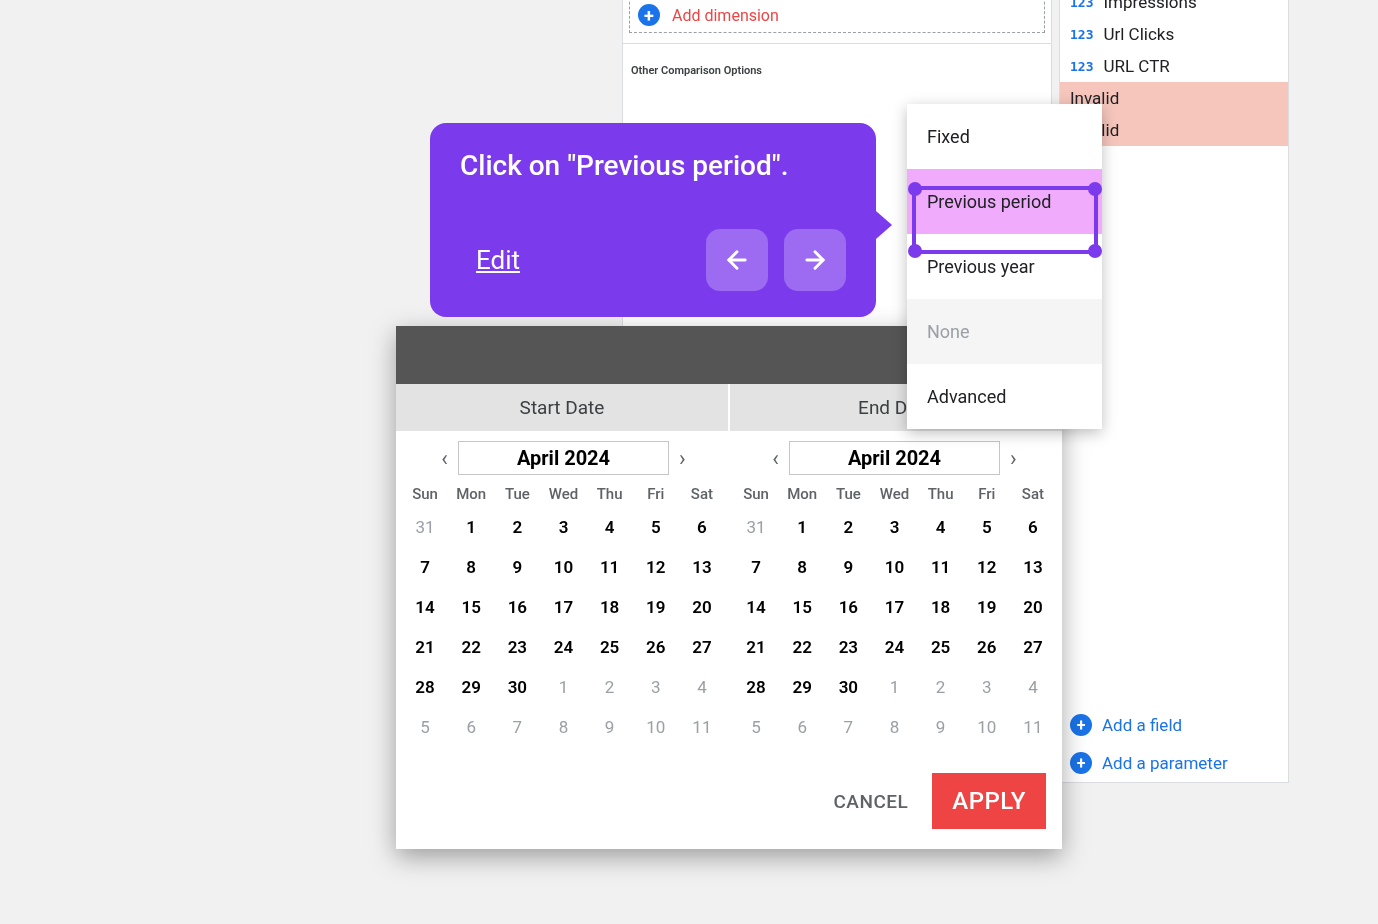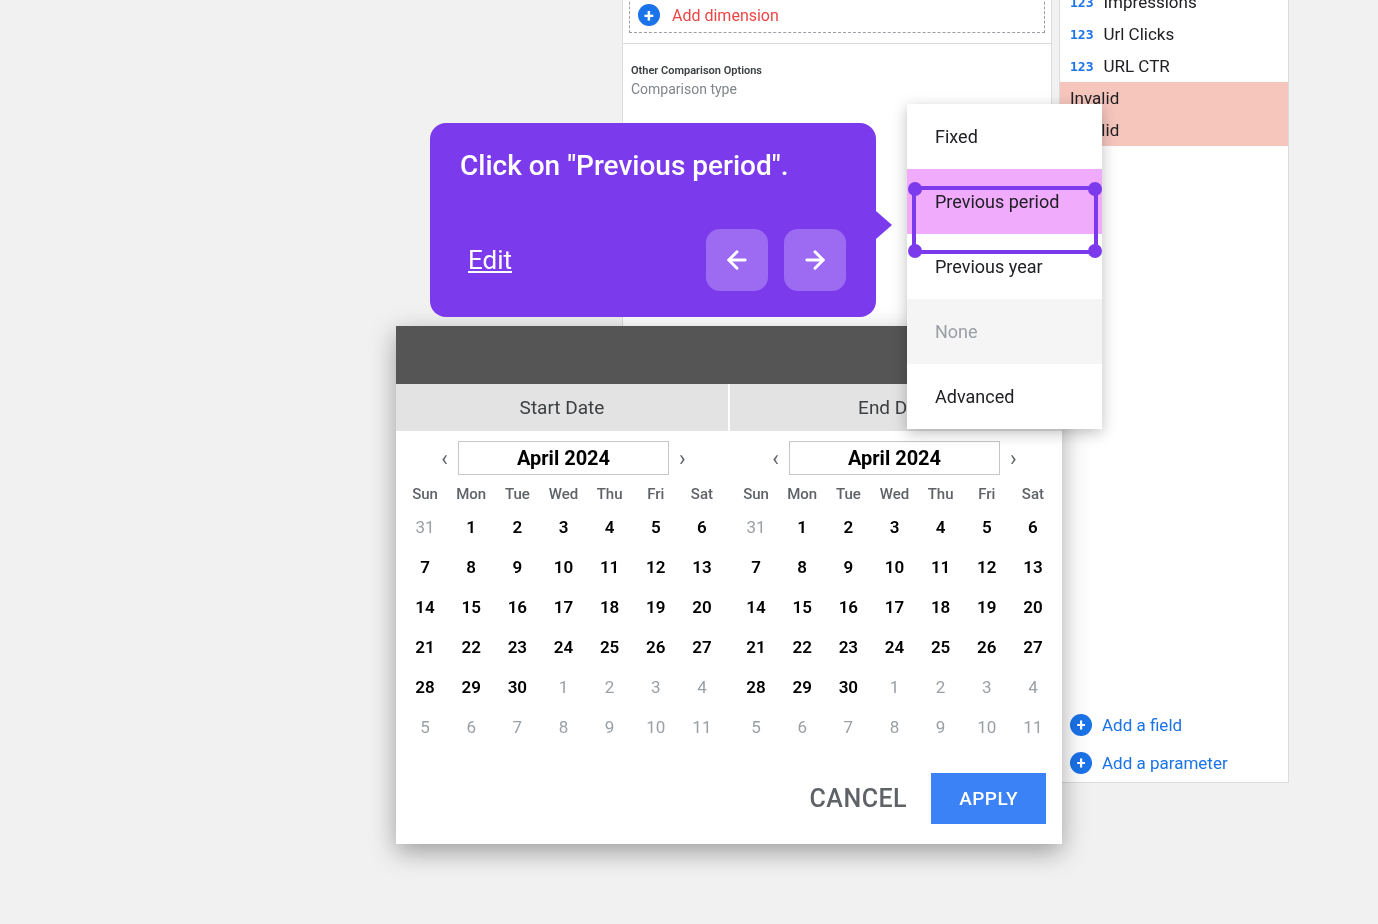--- a/index.html
+++ b/index.html
@@ -94,21 +94,21 @@
   
   .dropdown {
     position: absolute;
     left: 907px; top: 104px;
     width: 195px;
     background: #fff;
     box-shadow: 0 4px 14px rgba(0,0,0,.25);
     z-index: 30;
   }
   .dropdown .opt {
-    padding: 22px 28px;
+    padding: 22px 20px;
     font-size: 18px;
     color: #202124;
     cursor: pointer;
   }
   .dropdown .opt.sel { background: #f0abfc; }
   .dropdown .opt.dis { color: #9aa0a6; background:#f5f5f5; }
 
   
   .highlight-box {
     position: absolute;
@@ -132,21 +132,21 @@
     position: absolute;
     left: 430px; top: 123px;
     width: 446px; height: 194px;
     background: #7c3aed;
     color: #fff;
     border-radius: 16px;
     padding: 26px 30px 22px 30px;
     z-index: 40;
   }
   .tip .msg { font-size: 28px; font-weight: 500; }
-  .tip .row2 { position: absolute; left: 38px; bottom: 26px; right: 30px;
+  .tip .row2 { position: absolute; left: 46px; bottom: 26px; right: 30px;
     display: flex; align-items: center; justify-content: space-between; }
   .tip .edit { font-size: 26px; text-decoration: underline; cursor: pointer; }
   .tip .navbtns { display: flex; gap: 16px; }
   .tip .navbtn {
     width: 62px; height: 62px; border-radius: 14px;
     background: rgba(255,255,255,.25);
     display: inline-flex; align-items: center; justify-content: center;
     cursor: pointer;
   }
   .tip svg { stroke: #fff; }
@@ -201,40 +201,39 @@
     text-align: center; font-size: 17px; font-weight: 600;
     padding: 10px 0; cursor: pointer;
   }
   table.cal td.off { color: #9aa0a6; font-weight: 400; }
   .picker .btn-row {
     display: flex; justify-content: flex-end; gap: 24px;
     padding: 10px 16px 20px 16px;
     align-items: center;
   }
   .picker .btn-cancel {
-    font-size: 25px; letter-spacing: .5px; color: #5f6368;
+    font-size: 19px; letter-spacing: .5px; color: #5f6368;
     cursor: pointer; font-weight: 500;
   }
   .picker .btn-apply {
-    background: #3b82f6; color: #fff;
-    padding: 14px 28px;
-    font-size: 19px; letter-spacing: .5px;
+    background: #ef4444; color: #fff;
+    padding: 14px 20px;
+    font-size: 24px; letter-spacing: .5px;
     cursor: pointer; font-weight: 500;
   }
 </style>
 </head>
 <body>
 
 <div class="config-panel">
   <div class="add-dim-box">
     <span class="plus-blue">+</span>
     <span class="lbl">Add dimension</span>
   </div>
   <div class="section-title">Other Comparison Options</div>
-  <div class="section-sub">Comparison type</div>
   <div style="height:150px"></div>
   <div class="auto-row">
     <span class="radio-on"></span>
     <span class="lbl">Auto</span>
   </div>
   <div style="height:480px"></div>
 </div>
 
 <div class="fields-panel">
   <div id="fields-list">

